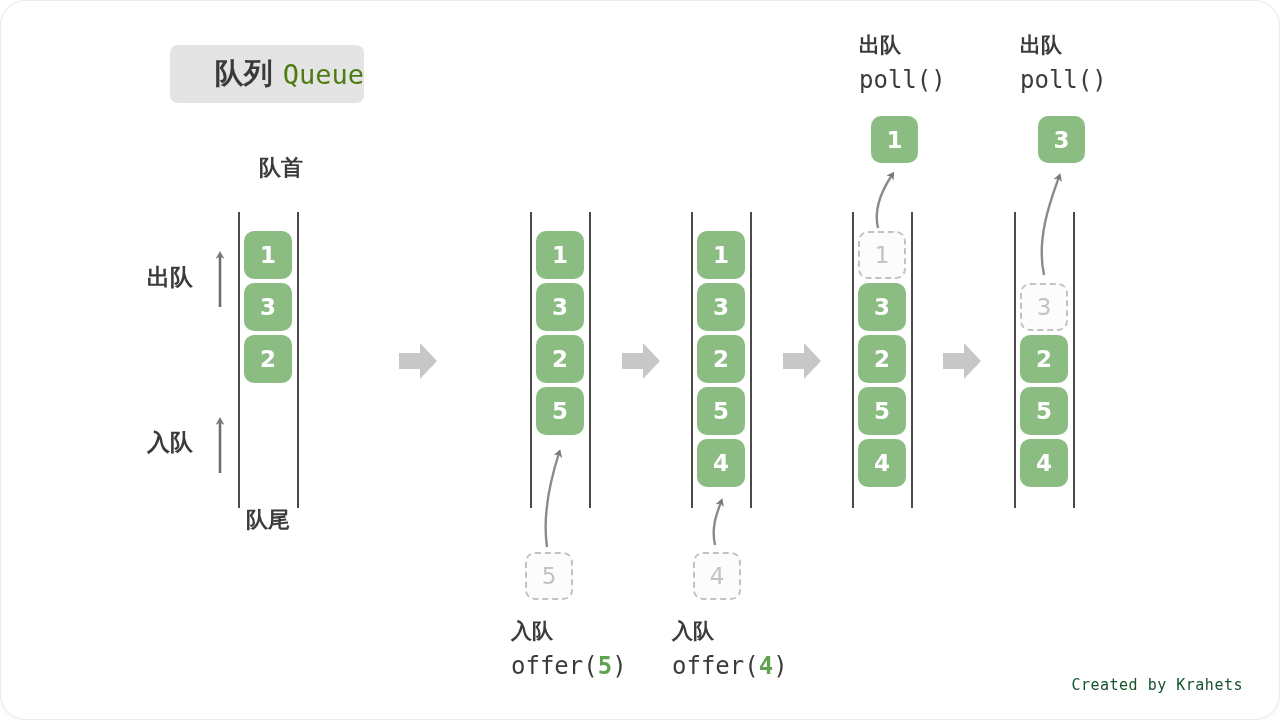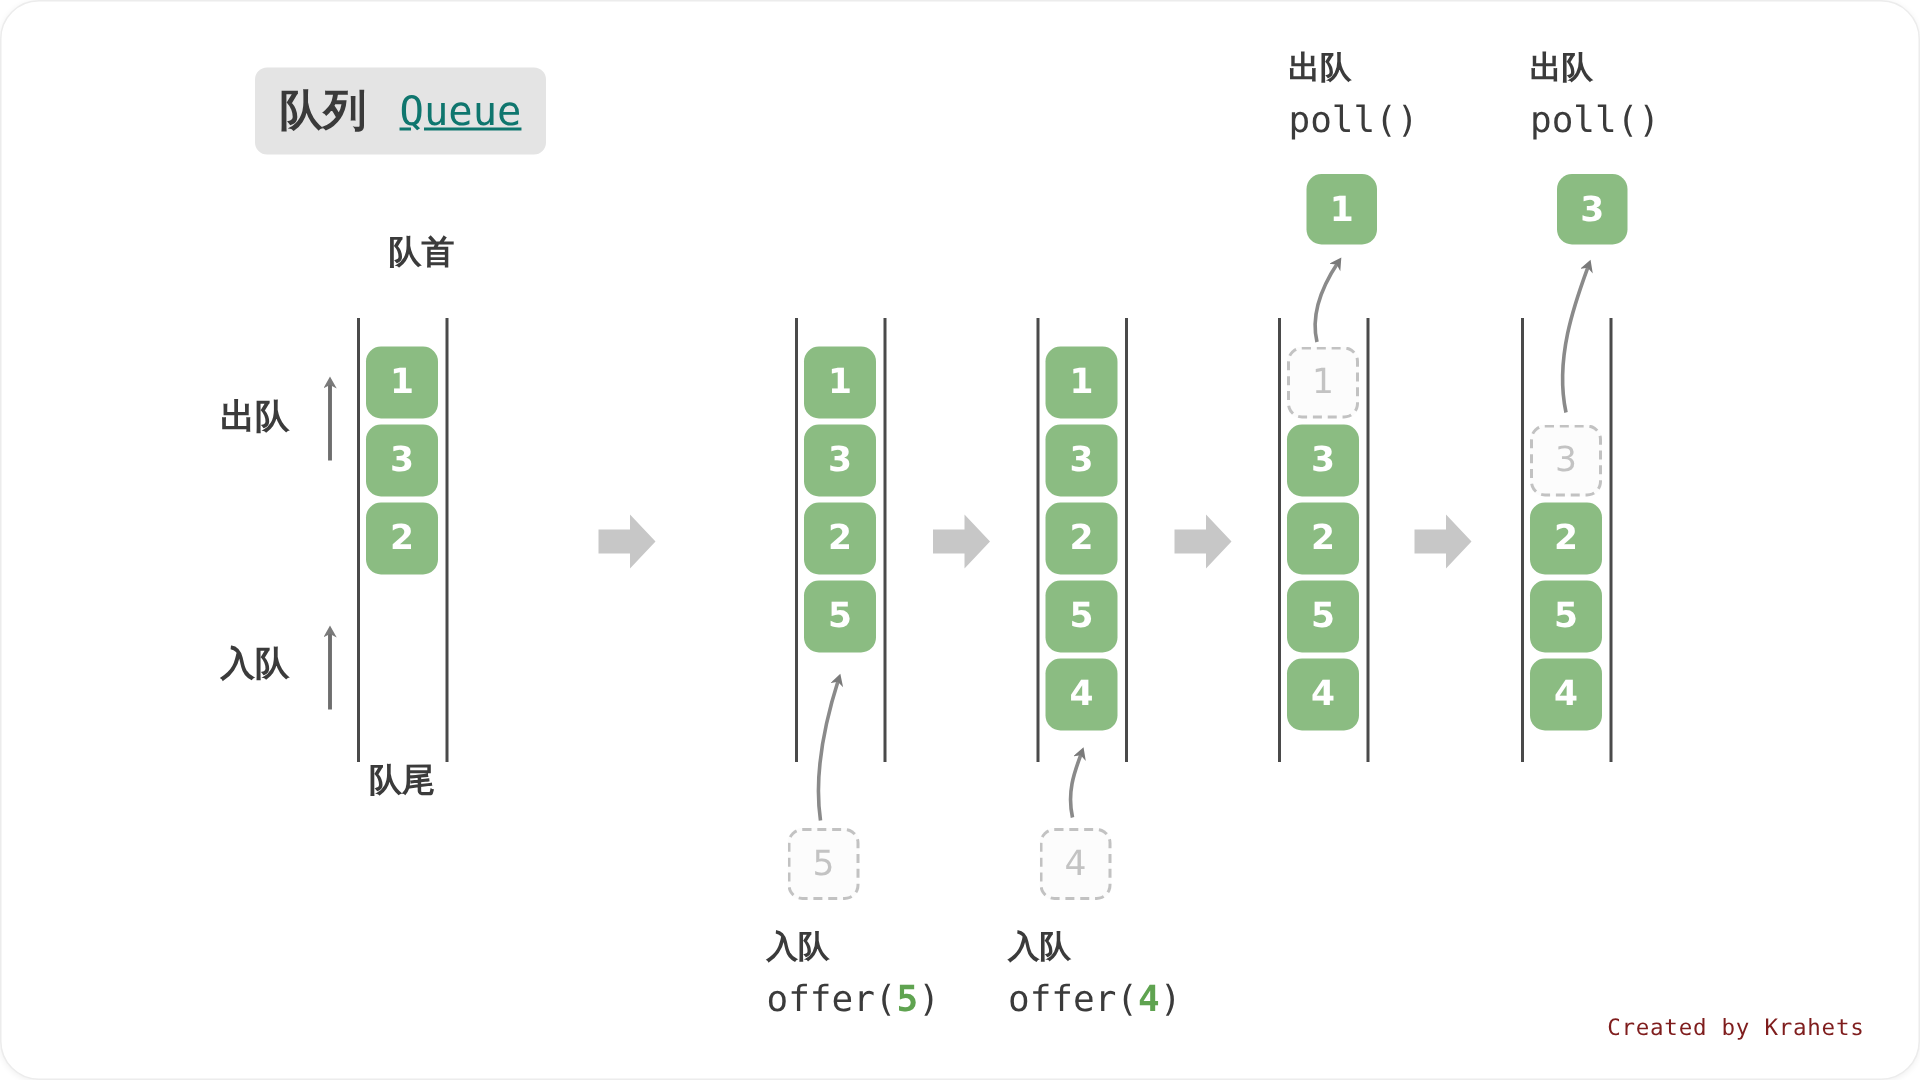--- a/index.html
+++ b/index.html
@@ -6,24 +6,24 @@
   .canvas{
     position:relative;width:1280px;height:720px;box-sizing:border-box;
     background:#ffffff;border:1px solid #ececec;border-radius:26px;
     overflow:hidden;font-family:"Liberation Sans",sans-serif;
     box-shadow:0 1px 4px rgba(0,0,0,0.06);
   }
   .abs{position:absolute;}
   
   .badge{
     left:169px;top:44px;width:194px;height:58px;background:#e4e4e4;border-radius:8px;
-    display:flex;align-items:center;justify-content:center;gap:22px;
+    display:flex;align-items:center;justify-content:flex-end;gap:10px;
   }
   .t-zh{font-size:29px;font-weight:700;color:#3a3a3a;}
-  .t-en{font-family:"DejaVu Sans Mono",monospace;font-size:27px;color:#0f766e;text-decoration:underline;}
+  .t-en{font-family:"DejaVu Sans Mono",monospace;font-size:27px;color:#4d7c0f;}
   
   .side-label{font-size:23px;font-weight:700;color:#3b3b3b;white-space:nowrap;}
   .chan-label{width:60px;text-align:center;font-size:22px;font-weight:700;color:#3b3b3b;}
   
   .wall{width:2px;height:296px;top:211px;background:#4a4a4a;}
   
   .qbox{
     width:48px;height:48px;border-radius:10px;background:#8bbc82;
     display:flex;align-items:center;justify-content:center;
     color:#ffffff;font-family:"DejaVu Sans",sans-serif;font-size:23px;font-weight:700;
@@ -32,21 +32,21 @@
     background:#fcfcfc;border:2px dashed #c2c2c2;box-sizing:border-box;
     color:#c3c3c3;font-weight:400;
   }
   .qbox.polled{width:47px;height:47px;}
   
   .op .op-zh{font-size:21px;font-weight:600;color:#3b3b3b;margin-bottom:7px;}
   .op .op-code{font-family:"DejaVu Sans Mono",monospace;font-size:24px;font-weight:500;color:#3b3b3b;white-space:nowrap;}
   .op .arg{color:#5fa350;font-weight:700;}
   .watermark{
     right:36px;top:675px;font-family:"DejaVu Sans Mono",monospace;
-    font-size:15px;color:#7f1d1d;letter-spacing:0.5px;
+    font-size:15px;color:#14532d;letter-spacing:0.5px;
   }
   svg.overlay{position:absolute;left:0;top:0;pointer-events:none;}
 </style>
 </head>
 <body>
 
 <div class="canvas">
 
   <div class="abs badge">
     <span class="t-zh">队列</span>

